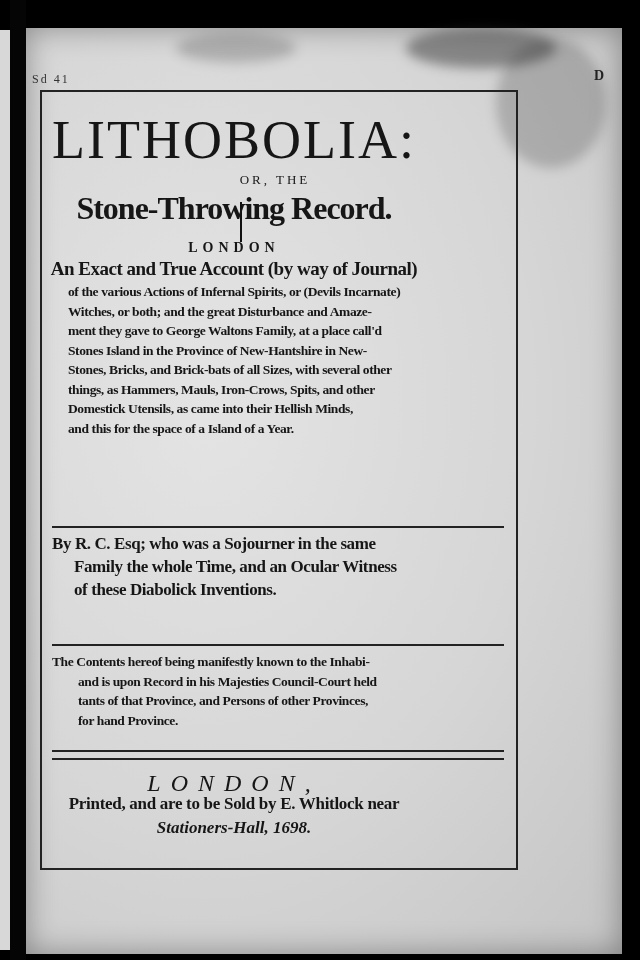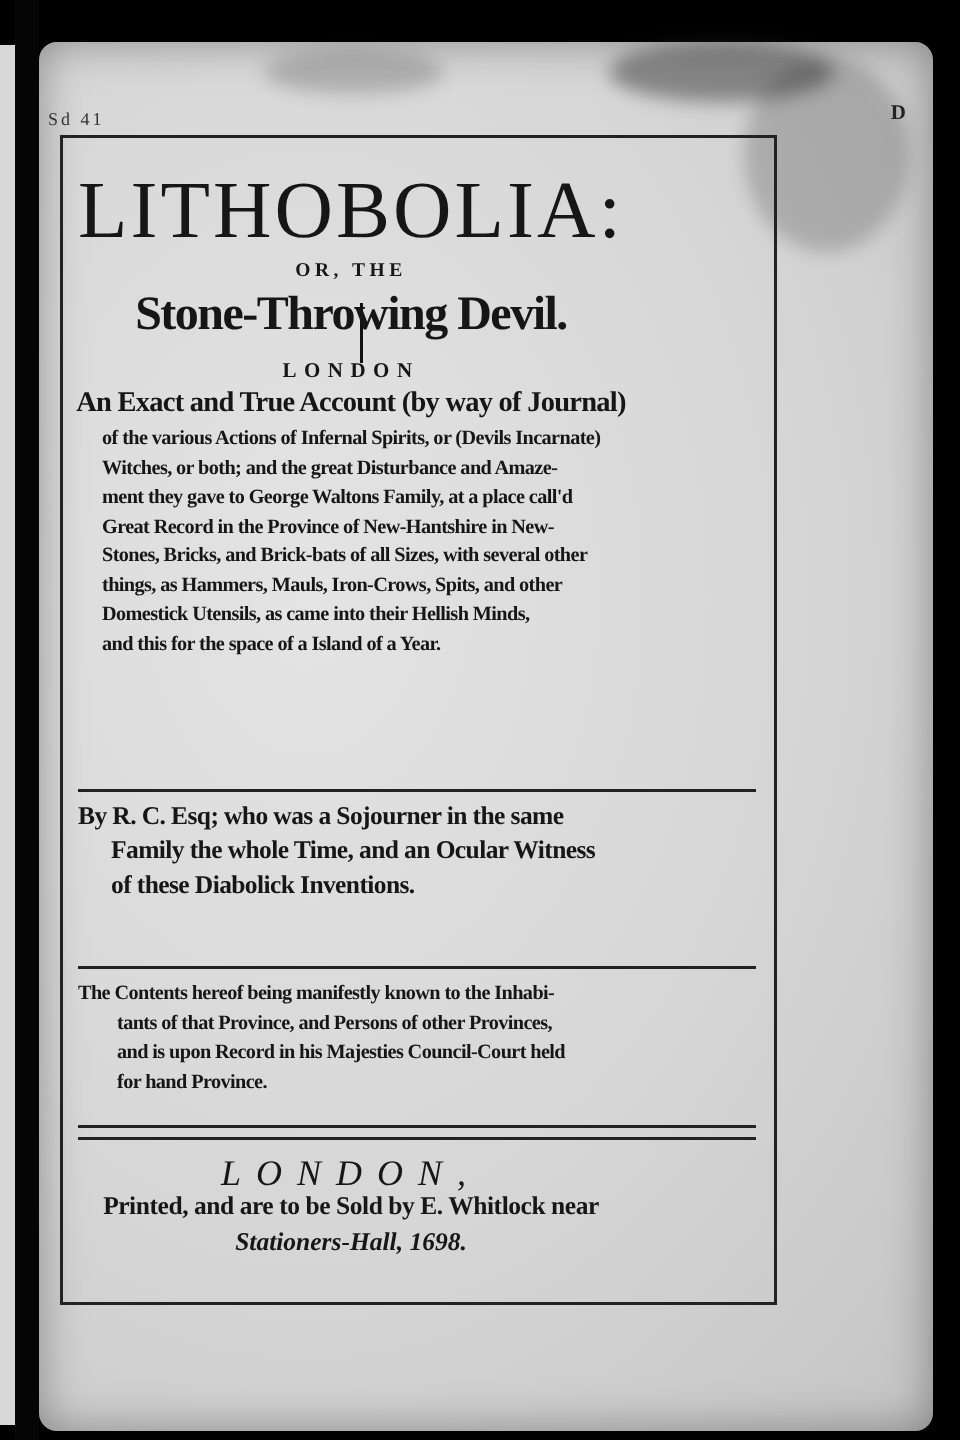--- a/index.html
+++ b/index.html
@@ -1,28 +1,28 @@
 <!DOCTYPE html>
 <html><head>
   <meta charset="utf-8">
   <style>
     html, body { margin:0; padding:0; }
     body { width:640px; height:960px; background:#000; position:relative; overflow:hidden; font-family:"Liberation Serif", serif; color:#161616; }
     .leftstrip { position:absolute; left:0; top:30px; width:10px; height:920px; background:#d8d8d8; }
     .leftdark { position:absolute; left:10px; top:0; width:16px; height:960px; background:#050505; }
     .page { position:absolute; left:26px; top:28px; width:596px; height:926px;
       background: radial-gradient(ellipse at 30% 40%, #e4e4e4 0%, #d6d6d6 55%, #c4c4c4 100%);
-      box-shadow: inset 0 0 30px rgba(0,0,0,0.35); border-radius: 12px; }
+      box-shadow: inset 0 0 30px rgba(0,0,0,0.35); }
     .stain { position:absolute; border-radius:50%; background:rgba(40,40,40,0.45); filter:blur(6px); }
     .sig { position:absolute; left:6px; top:44px; font-size:12px; color:#333; letter-spacing:2px; }
     .sigr { position:absolute; right:18px; top:40px; font-size:14px; color:#222; font-weight:bold; }
     .frame { position:absolute; left:14px; top:62px; width:474px; height:776px; border:2px solid #222; }
     .block { position:absolute; left:0; width:384px; text-align:center; }
     .title { top:20px; font-size:54px; letter-spacing:2px; line-height:56px; }
-    .or { top:80px; font-size:13px; letter-spacing:3px; font-weight:bold; }
+    .or { top:80px; font-size:13px; letter-spacing:3px; font-weight:normal;padding-left:41px; }
     .sub { top:96px; font-size:32px; font-weight:bold; letter-spacing:-1px; line-height:40px; }
     .being { top:148px; font-size:14px; letter-spacing:5px; font-weight:bold; }
     .acct { top:166px; font-size:19px; font-weight:bold; letter-spacing:-0.5px; }
     .para { position:absolute; left:26px; width:440px; font-size:13.5px; line-height:19.5px; text-align:justify; text-align-last:left; font-weight:bold; letter-spacing:-0.4px; }
     .p1 { top:190px; }
     .rule { position:absolute; left:10px; width:452px; height:0; border-top:2px solid #222; }
     .byl { position:absolute; left:10px; width:452px; font-size:17px; line-height:23px; font-weight:bold; letter-spacing:-0.4px; text-align:justify; text-align-last:left; }
     .byl .in { padding-left:22px; }
     .p3 { position:absolute; left:10px; width:452px; font-size:13.5px; line-height:19.5px; font-weight:bold; letter-spacing:-0.4px; text-align:justify; }
     .p3 .in { display:block; padding-left:26px; }
@@ -41,49 +41,49 @@
   <div class="stain" style="left:380px;top:0;width:150px;height:40px;"></div>
   <div class="stain" style="left:470px;top:10px;width:110px;height:130px;opacity:.5;"></div>
   <div class="stain" style="left:150px;top:5px;width:120px;height:30px;opacity:.5;"></div>
   <div class="sig">Sd 41</div>
   <div class="sigr">D</div>
 
   <div class="frame">
     <div class="crack" style="left:198px;top:110px;height:40px;"></div>
     <div class="block title">LITHOBOLIA:</div>
     <div class="block or">OR, THE</div>
-    <div class="block sub">Stone-Throwing Devil.</div>
+    <div class="block sub">Stone-Throwing Record.</div>
     <div class="block being">LONDON</div>
     <div class="block acct">An Exact and True Account (by way of Journal)</div>
 
     <div class="para p1">
       <div>of the various Actions of Infernal Spirits, or (Devils Incarnate)</div>
       <div>Witches, or both; and the great Disturbance and Amaze-</div>
       <div>ment they gave to George Waltons Family, at a place call'd</div>
-      <div>Great Record in the Province of New-Hantshire in New-</div>
+      <div>Stones Island in the Province of New-Hantshire in New-</div>
       <div>Stones, Bricks, and Brick-bats of all Sizes, with several other</div>
       <div>things, as Hammers, Mauls, Iron-Crows, Spits, and other</div>
       <div>Domestick Utensils, as came into their Hellish Minds,</div>
       <div>and this for the space of a Island of a Year.</div>
     </div>
 
     <div class="rule" style="top:434px;"></div>
 
     <div class="byl" style="top:440px;">
       <div>By R. C. Esq; who was a Sojourner in the same</div>
       <div class="in">Family the whole Time, and an Ocular Witness</div>
       <div class="in">of these Diabolick Inventions.</div>
     </div>
 
     <div class="rule" style="top:552px;"></div>
 
     <div class="p3" style="top:560px;">
       <div>The Contents hereof being manifestly known to the Inhabi-</div>
+      <div class="in">and is upon Record in his Majesties Council-Court held</div>
       <div class="in">tants of that Province, and Persons of other Provinces,</div>
-      <div class="in">and is upon Record in his Majesties Council-Court held</div>
       <div class="in">for hand Province.</div>
     </div>
 
     <div class="rule" style="top:658px;"></div>
     <div class="rule" style="top:666px;"></div>
 
     <div class="block london">LONDON,</div>
     <div class="block printed">Printed, and are to be Sold by E. Whitlock near</div>
     <div class="block stat">Stationers-Hall, 1698.</div>
   </div>

